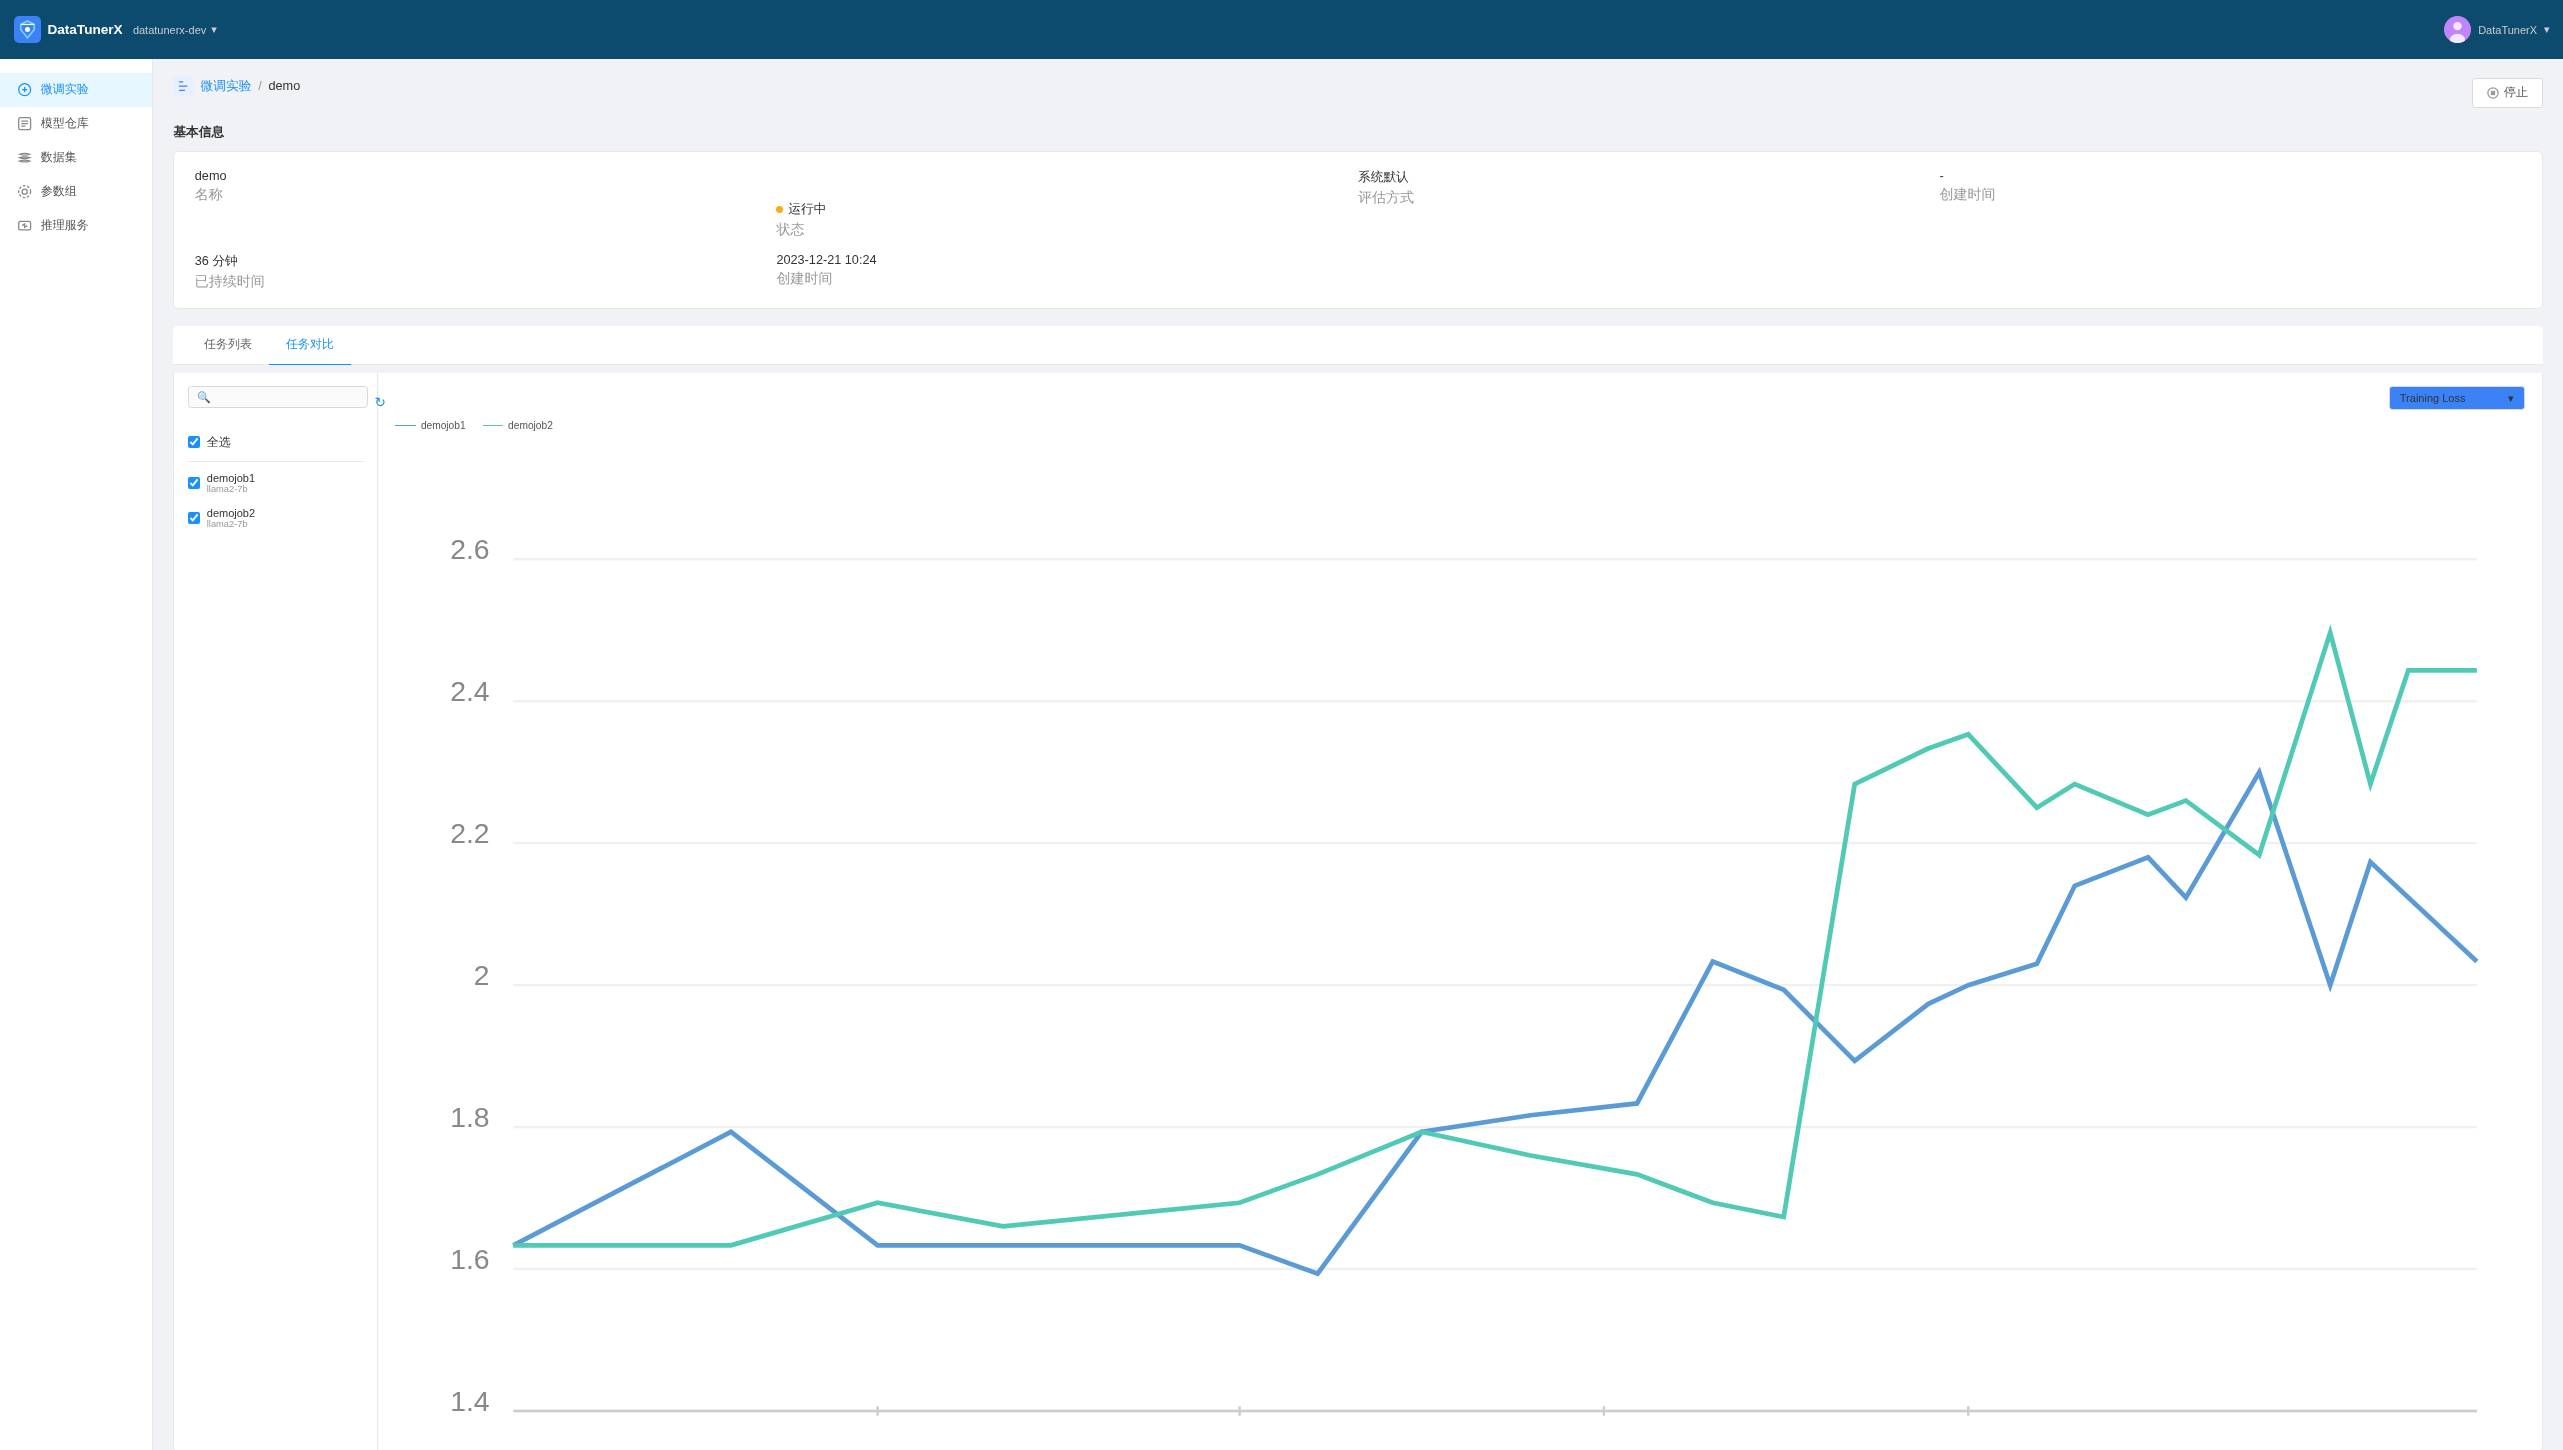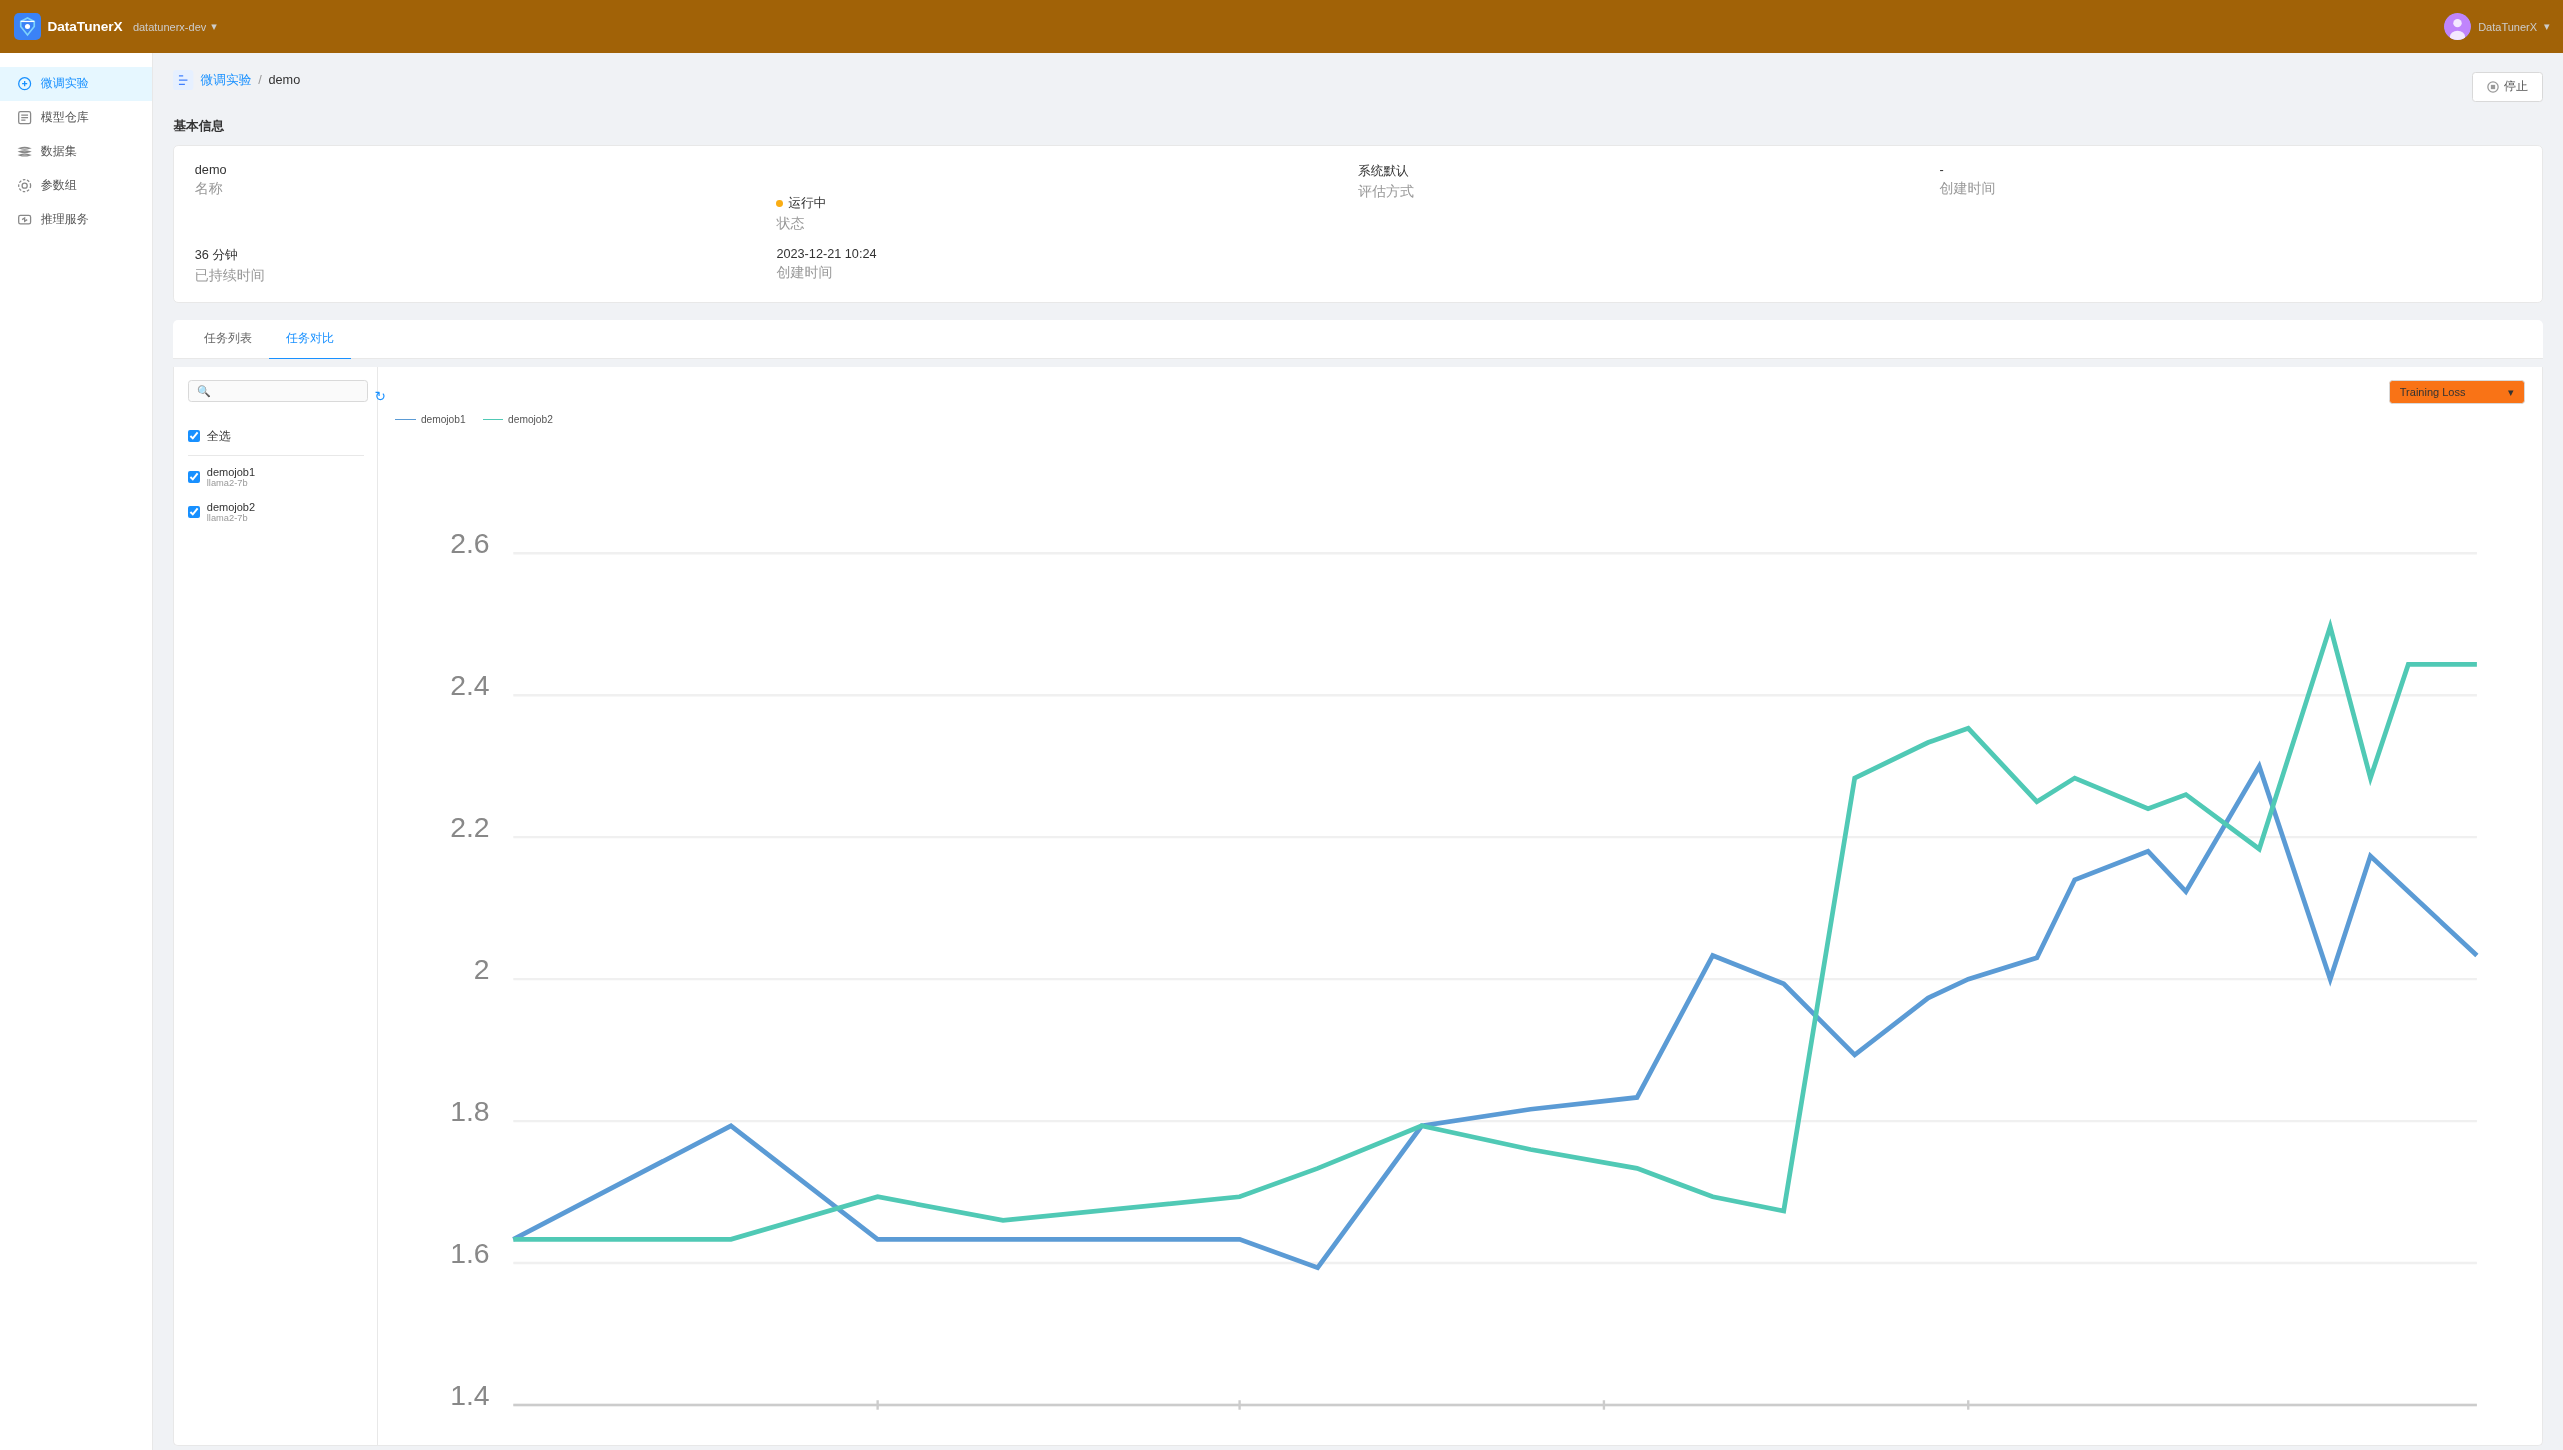--- a/index.html
+++ b/index.html
@@ -1,21 +1,21 @@
 <!DOCTYPE html>
 <html style="font-size:13.6px"><head>
   <meta charset="utf-8">
   <style>
     * { box-sizing: border-box; margin: 0; padding: 0; }
     body { font-family: -apple-system, BlinkMacSystemFont, 'PingFang SC', 'Microsoft YaHei', sans-serif; background: #f0f2f5; color: #333; font-size: 12px; }
 
     
     .topbar {
       display: flex; align-items: center; justify-content: space-between;
-      background: #a16207; height: 53px; padding: 0 13.6px;
+      background: #0c4a6e; height: 59px; padding: 0 13.6px;
     }
     .topbar-left { display: flex; align-items: center; gap: 10.2px; }
     .logo { display: flex; align-items: center; gap: 6.8px; color: #fff; font-size: 13.6px; font-weight: 600; }
     .logo-icon { width: 27px; height: 27px; }
     .workspace-selector {
       display: flex; align-items: center; gap: 5.1px; color: #ccc; font-size: 11px; cursor: pointer;
     }
     .topbar-right { display: flex; align-items: center; gap: 6.8px; color: #ccc; font-size: 11px; cursor: pointer; }
     .avatar { width: 27px; height: 27px; border-radius: 50%; background: #888; overflow: hidden; }
 
@@ -95,21 +95,21 @@
     .job-item { margin-bottom: 3.4px; }
     .job-name { font-size: 11px; color: #333; }
     .job-model { font-size: 9.3px; color: #999; }
 
     
     .right-panel { flex: 1; padding: 13.6px 17px; }
     .chart-header { display: flex; justify-content: flex-end; margin-bottom: 10.2px; }
     .metric-select {
       display: flex; align-items: center; gap: 5.1px;
       border: 0.8px solid #d9d9d9; border-radius: 3.4px;
-      padding: 4.2px 10.2px; background: #f97316; cursor: pointer;
+      padding: 4.2px 10.2px; background: #3b82f6; cursor: pointer;
       font-size: 11px; color: #333; min-width: 136px; justify-content: space-between;
     }
 
     .legend { display: flex; align-items: center; gap: 17px; margin-bottom: 10.2px; }
     .legend-item { display: flex; align-items: center; gap: 5.1px; font-size: 10.2px; color: #555; }
     .legend-line { width: 20.4px; height: 1.7px; }
 
     
     .chart-container { position: relative; }
     .chart-svg { width: 100%; }

